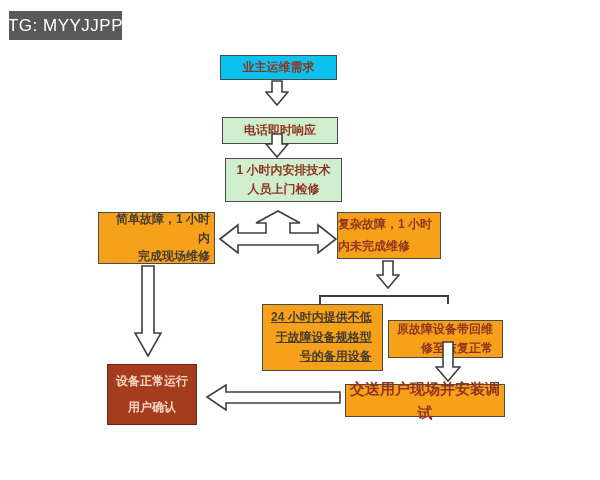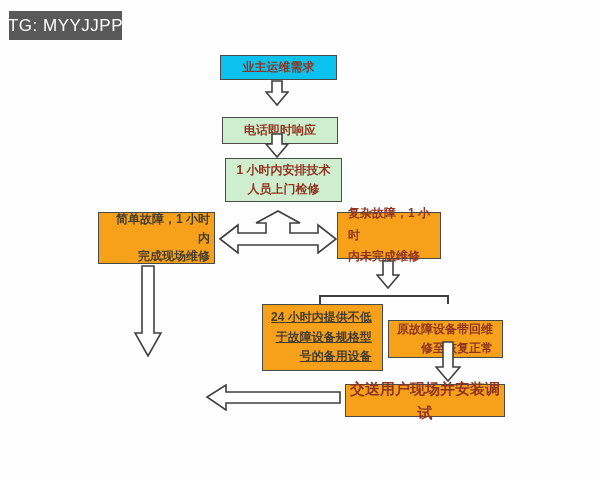--- a/index.html
+++ b/index.html
@@ -26,21 +26,21 @@
   .green{background:#cfeece;color:#8e3420;}
   .orange{background:#f7a11b;}
   .ink-dark{color:#433d31;}
   .ink-red{color:#8e3420;}
   .darkred{background:#a63c1e;color:#f7d6c3;border-color:#6e2412;}
 
   #n-owner{left:220px;top:55px;width:117px;height:25px;}
   #n-phone{left:222px;top:106px;width:116px;height:27px;margin-top:11px;}
   #n-arrange{left:225px;top:158px;width:117px;height:44px;}
   #n-simple{left:98px;top:212px;width:117px;height:52px;}
-  #n-complex{left:337px;top:212px;width:104px;height:47px;line-height:1.8;padding-left:10px;}
+  #n-complex{left:337px;top:212px;width:104px;height:47px;line-height:1.8;}
   #n-backup{left:262px;top:304px;width:121px;height:67px;line-height:1.65;text-decoration:underline;}
   #n-return{left:388px;top:320px;width:115px;height:38px;}
   #n-deliver{left:345px;top:384px;width:160px;height:33px;font-size:15px;}
   #n-confirm{left:107px;top:364px;width:90px;height:61px;line-height:2.15;}
 
   .arrow{position:absolute;}
   .arrow polygon{fill:#ffffff;stroke:#3f3f3f;stroke-width:1.6;stroke-linejoin:miter;}
   .connector polyline{fill:none;stroke:#3f3f3f;stroke-width:2;}
 </style>
 </head>
@@ -65,20 +65,22 @@
 
   <div class="node orange ink-dark leftpad" id="n-backup">24 小时内提供不低
 于故障设备规格型
 号的备用设备</div>
 
   <div class="node orange ink-red leftpad" id="n-return">原故障设备带回维
 修至恢复正常</div>
 
   <div class="node orange ink-red center" id="n-deliver">交送用户现场并安装调试</div>
 
+  <div class="node darkred center" id="n-confirm">设备正常运行
+用户确认</div>
 
   <svg class="arrow" style="left:265px;top:80px;" width="24" height="26">
     <polygon points="7,1 17,1 17,12 23,12 12,25 1,12 7,12"></polygon>
   </svg>
 
   <svg class="arrow" style="left:265px;top:133px;" width="24" height="25">
     <polygon points="7,1 17,1 17,11 23,11 12,24 1,11 7,11"></polygon>
   </svg>
 
   <svg class="arrow" style="left:218px;top:209px;" width="120" height="45">

